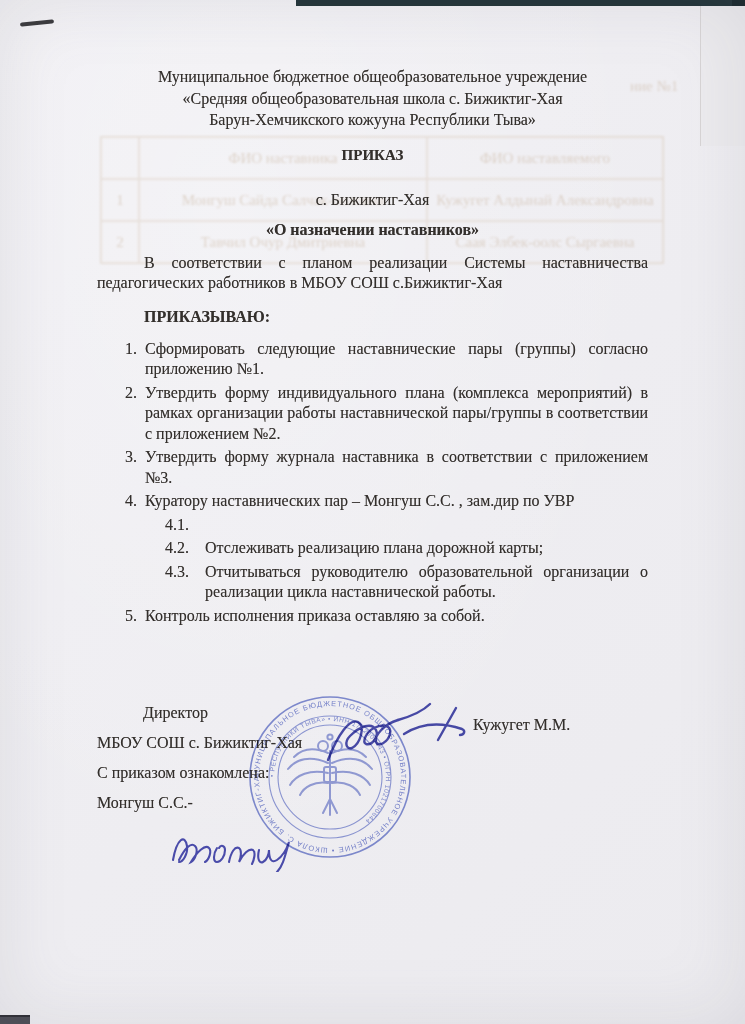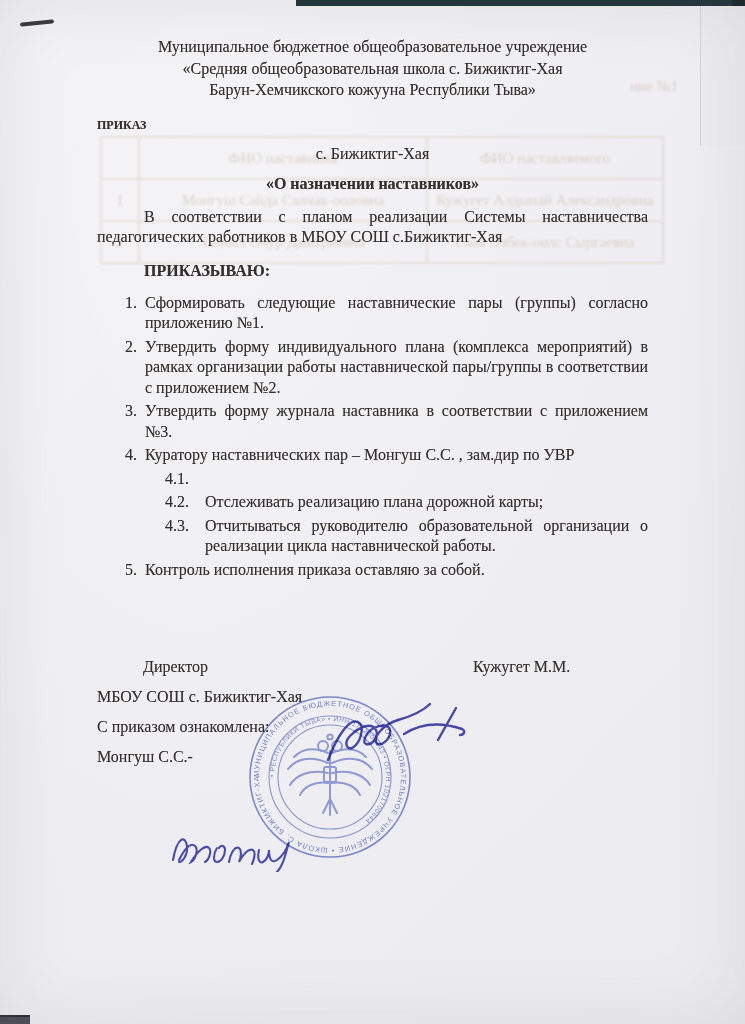--- a/index.html
+++ b/index.html
@@ -26,36 +26,36 @@
     font-family:"Liberation Serif",serif;font-size:15px;}
   #ghost-table{left:100px;top:136px;width:562px;height:126px;
     display:grid;grid-template-columns:38px 288px 1fr;grid-auto-rows:42px;
     border:1px solid rgba(190,158,118,.55);}
   #ghost-table .gcell{border:1px solid rgba(190,158,118,.45);
     display:flex;align-items:center;justify-content:center;text-align:center;overflow:hidden;}
   #ghost-appendix{left:630px;top:78px;font-size:15px;}
   
   #content{position:absolute;left:97px;width:551px;top:0;font-size:16px;
     text-shadow:0 0 .5px rgba(60,55,50,.45);}
-  .org-header{margin-top:36px;text-align:center;line-height:21.5px;}
-  .order-title{margin-top:13px;text-align:left;font-weight:bold;font-size:12px;line-height:22px;}
+  .org-header{margin-top:66px;text-align:center;line-height:21.5px;}
+  .order-title{margin-top:13px;text-align:center;font-weight:bold;font-size:15px;line-height:22px;}
   .date-row{display:flex;justify-content:space-between;font-weight:bold;margin-top:5px;
     margin-right:-16px;line-height:21px;}
-  .place{margin-top:7px;text-align:center;line-height:21px;}
+  .place{margin-top:23px;text-align:center;line-height:21px;}
   .subject{margin-top:9px;text-align:center;font-weight:bold;line-height:21px;}
   .preamble{margin:13px 0 0;text-indent:47px;text-align:justify;line-height:20.5px;}
   .resolution{margin-top:12px;padding-left:47px;font-weight:bold;line-height:21px;}
   .list{margin-top:12px;line-height:20.5px;}
   .item,.sub{display:flex;margin-top:3px;}
   .item .num{flex:0 0 20px;margin-left:28px;}
   .sub  .num{flex:0 0 40px;margin-left:68px;}
   .itext{flex:1;text-align:justify;}
   .sig-row{position:relative;margin-top:76px;line-height:21px;}
   .sig-row .role{margin-left:46px;}
-  .sig-row .sig-name{position:absolute;left:376px;top:0;}
+  .sig-row .sig-name{position:absolute;left:376px;top:12px;}
   .sig-line{margin-top:9px;line-height:21px;}
   
   #stamp{position:absolute;left:244px;top:691px;width:172px;height:172px;
     opacity:.88;mix-blend-mode:multiply;}
   #dir-sig{position:absolute;left:320px;top:698px;width:152px;height:80px;
     mix-blend-mode:multiply;}
   #ack-sig{position:absolute;left:165px;top:810px;width:140px;height:62px;
     mix-blend-mode:multiply;}
 </style>
 </head>

